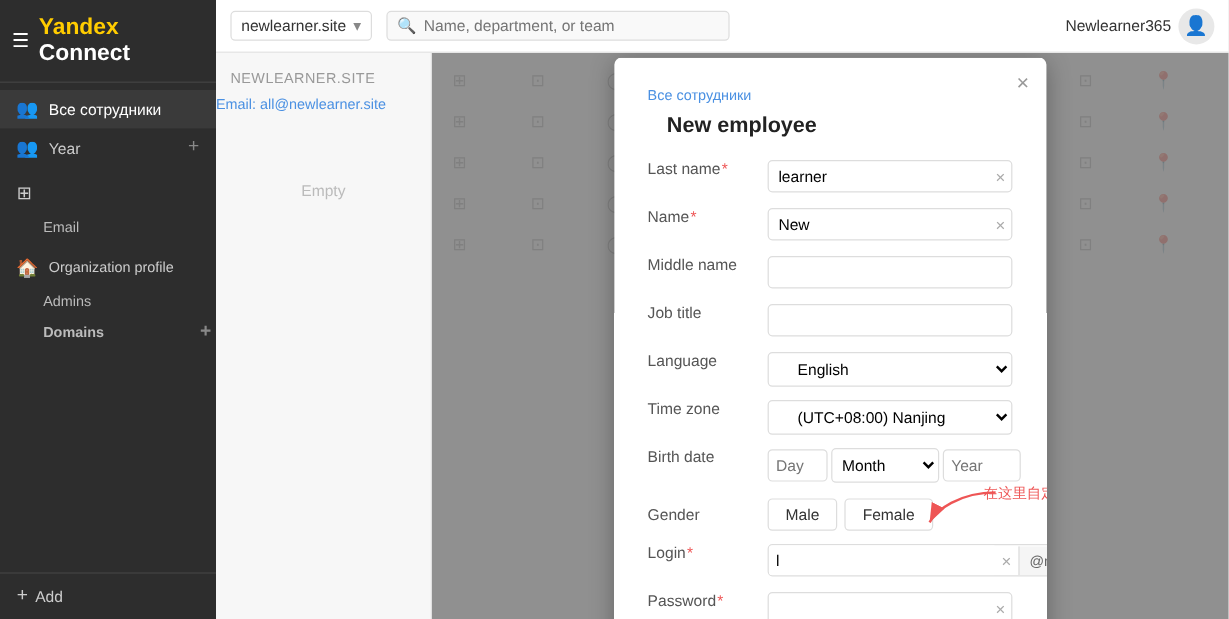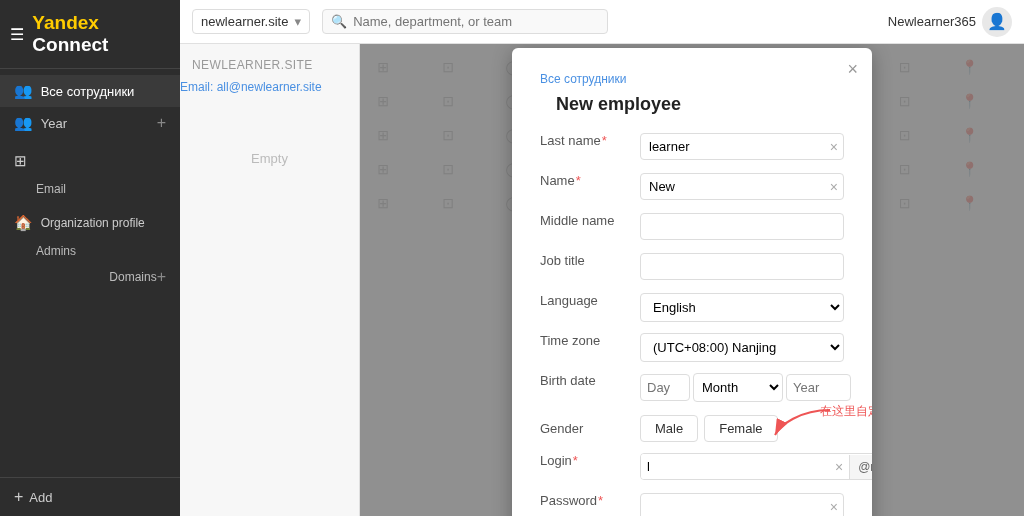--- a/index.html
+++ b/index.html
@@ -257,21 +257,21 @@
       color: #aaa;
       cursor: pointer;
       font-size: 14px;
       line-height: 1;
     }
 
     .select-input {
       width: 100%;
       border: 1px solid #ddd;
       border-radius: 4px;
-      padding: 5px 8px;
+      padding: 5px 20px;
       font-size: 13px;
       outline: none;
       background: #fff;
       cursor: pointer;
     }
 
     .birthdate-row {
       display: flex;
       gap: 3px;
       align-items: center;
@@ -370,21 +370,21 @@
   <div class="sidebar-item" style="padding: 7px 14px; color:#ccc; font-size:13px;">
     <span class="si-icon">⊞</span>
   </div>
   <div class="sidebar-sub-item">Email</div>
 
   <div class="sidebar-item" style="color:#ccc; font-size:13px; margin-top:6px;">
     <span class="si-icon">🏠</span>
     <span class="si-label" style="font-size:12px;">Organization profile</span>
   </div>
   <div class="sidebar-sub-item">Admins</div>
-  <div class="sidebar-sub-item" style="display:flex;align-items:center;justify-content:flex-end;padding-right:14px;">
+  <div class="sidebar-sub-item" style="display:flex;align-items:center;justify-content:space-between;padding-right:4px;font-weight:bold;">
     <span>Domains</span>
     <span style="color:#888;font-size:16px;">+</span>
   </div>
 
   <div class="sidebar-bottom">
     <div class="add-btn-sidebar">
       <span class="plus">+</span>
       <span>Add</span>
     </div>
   </div>

